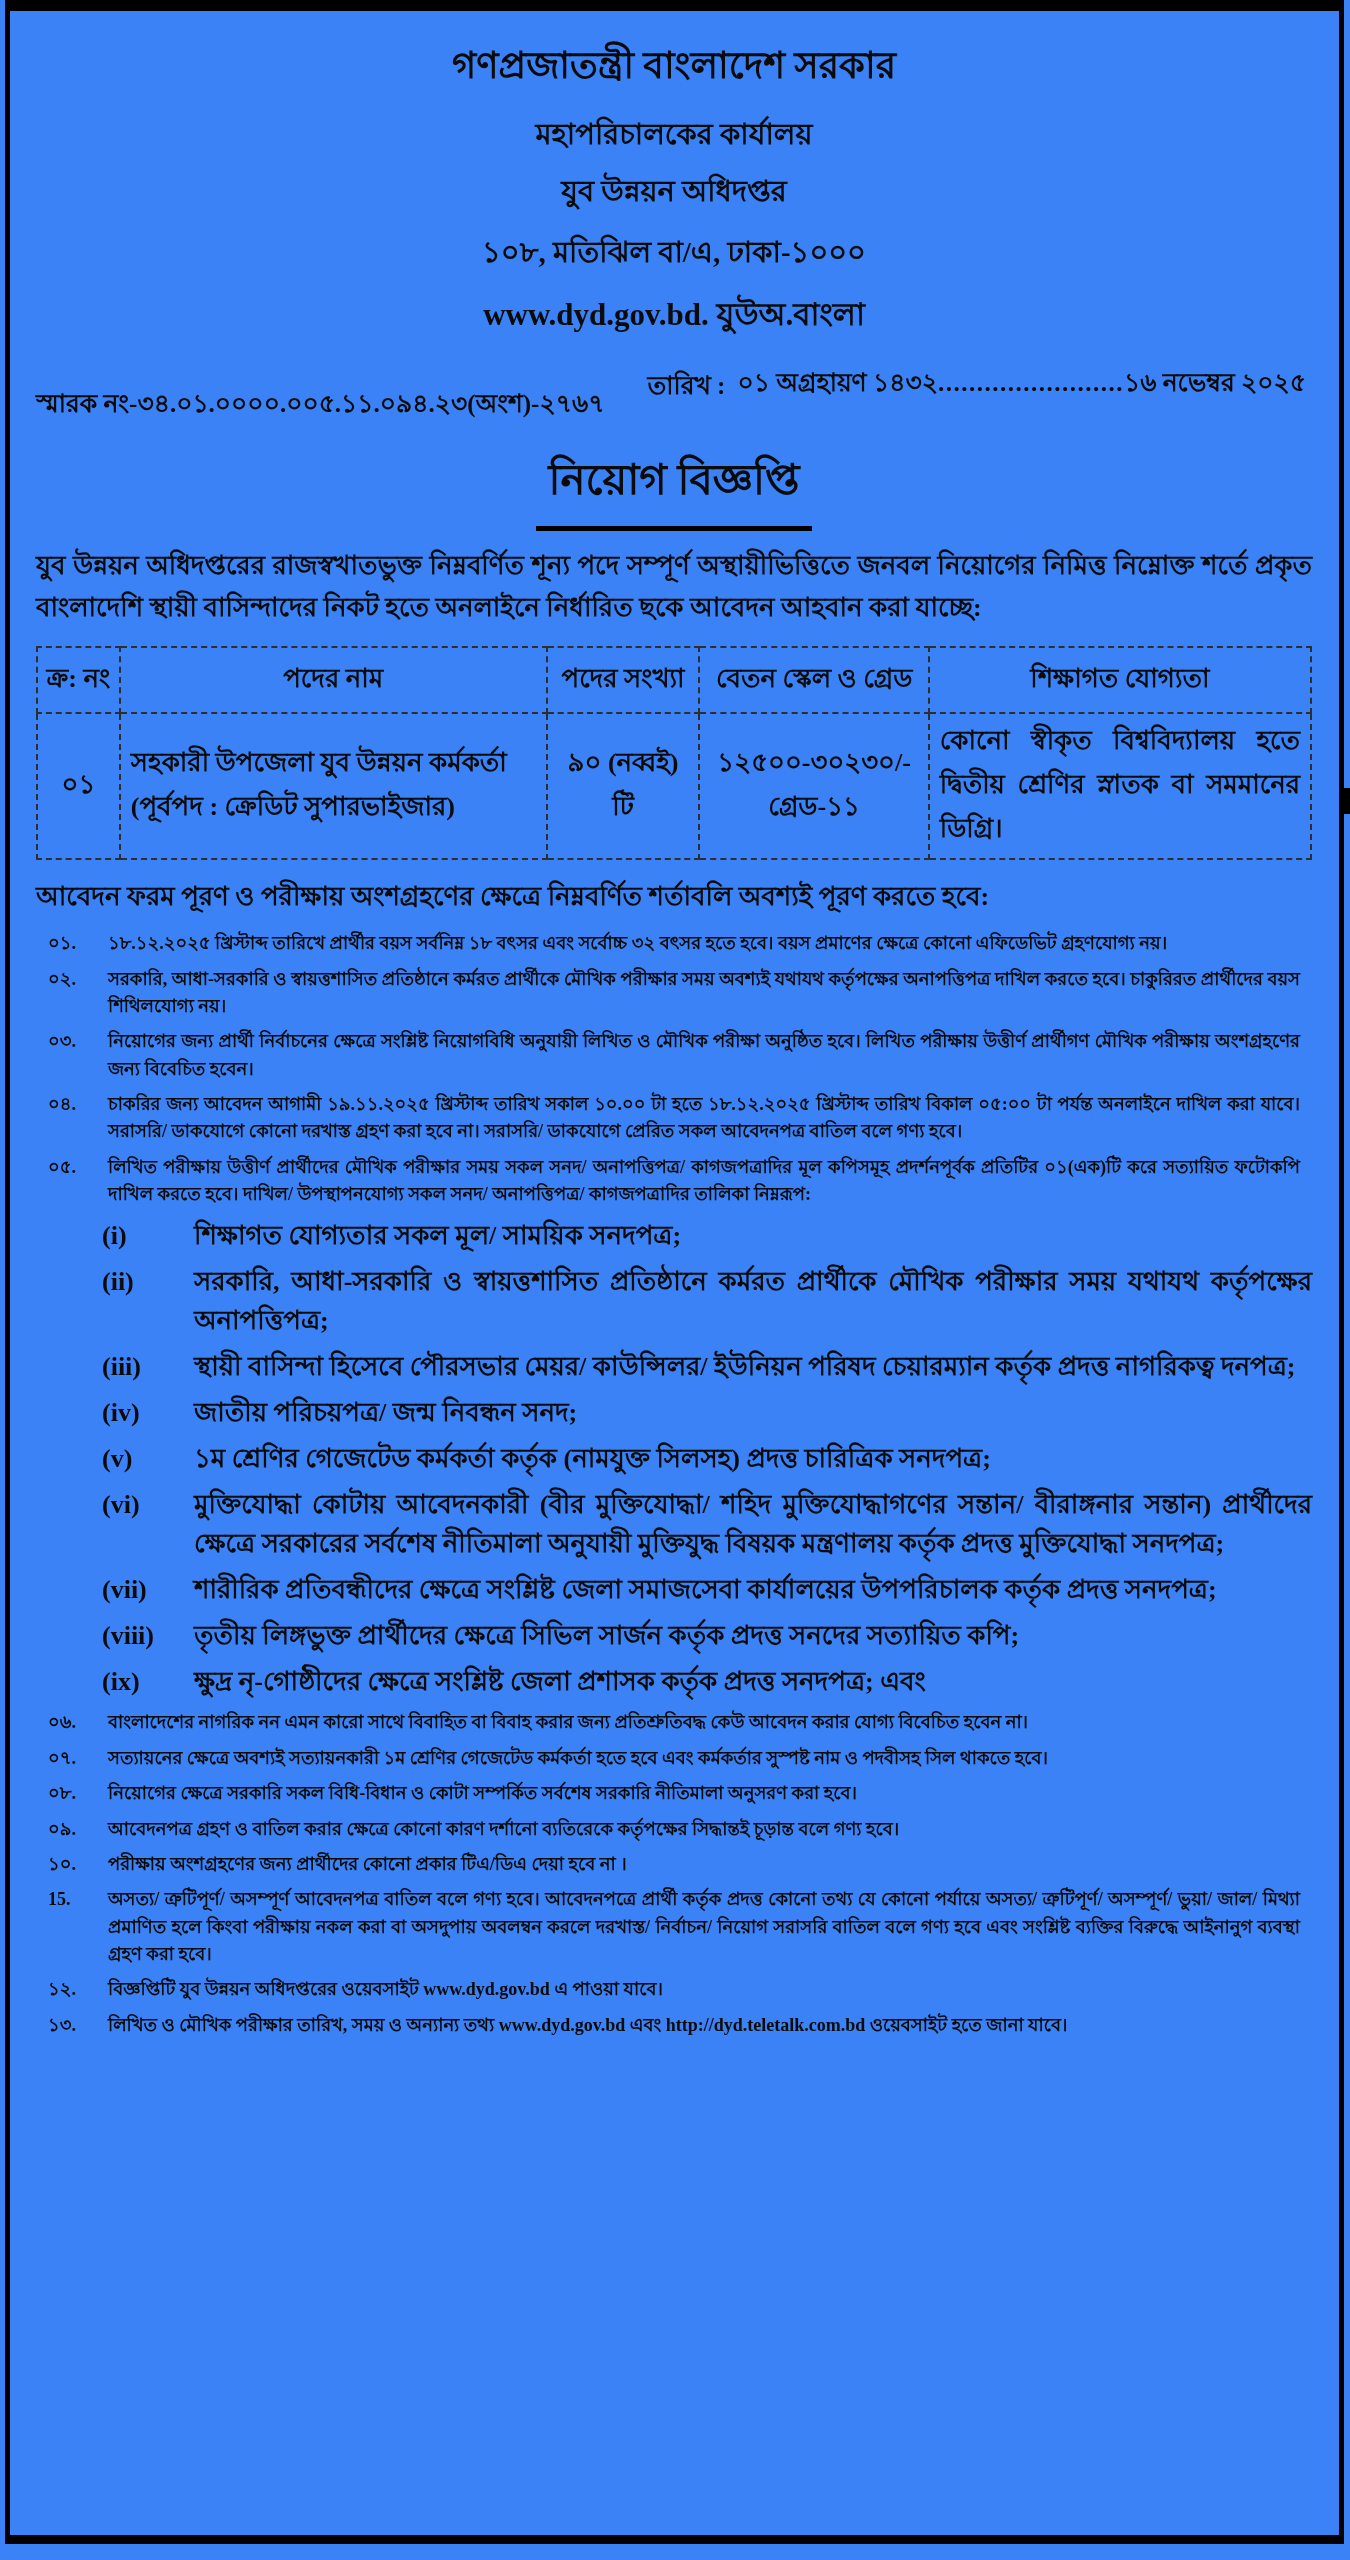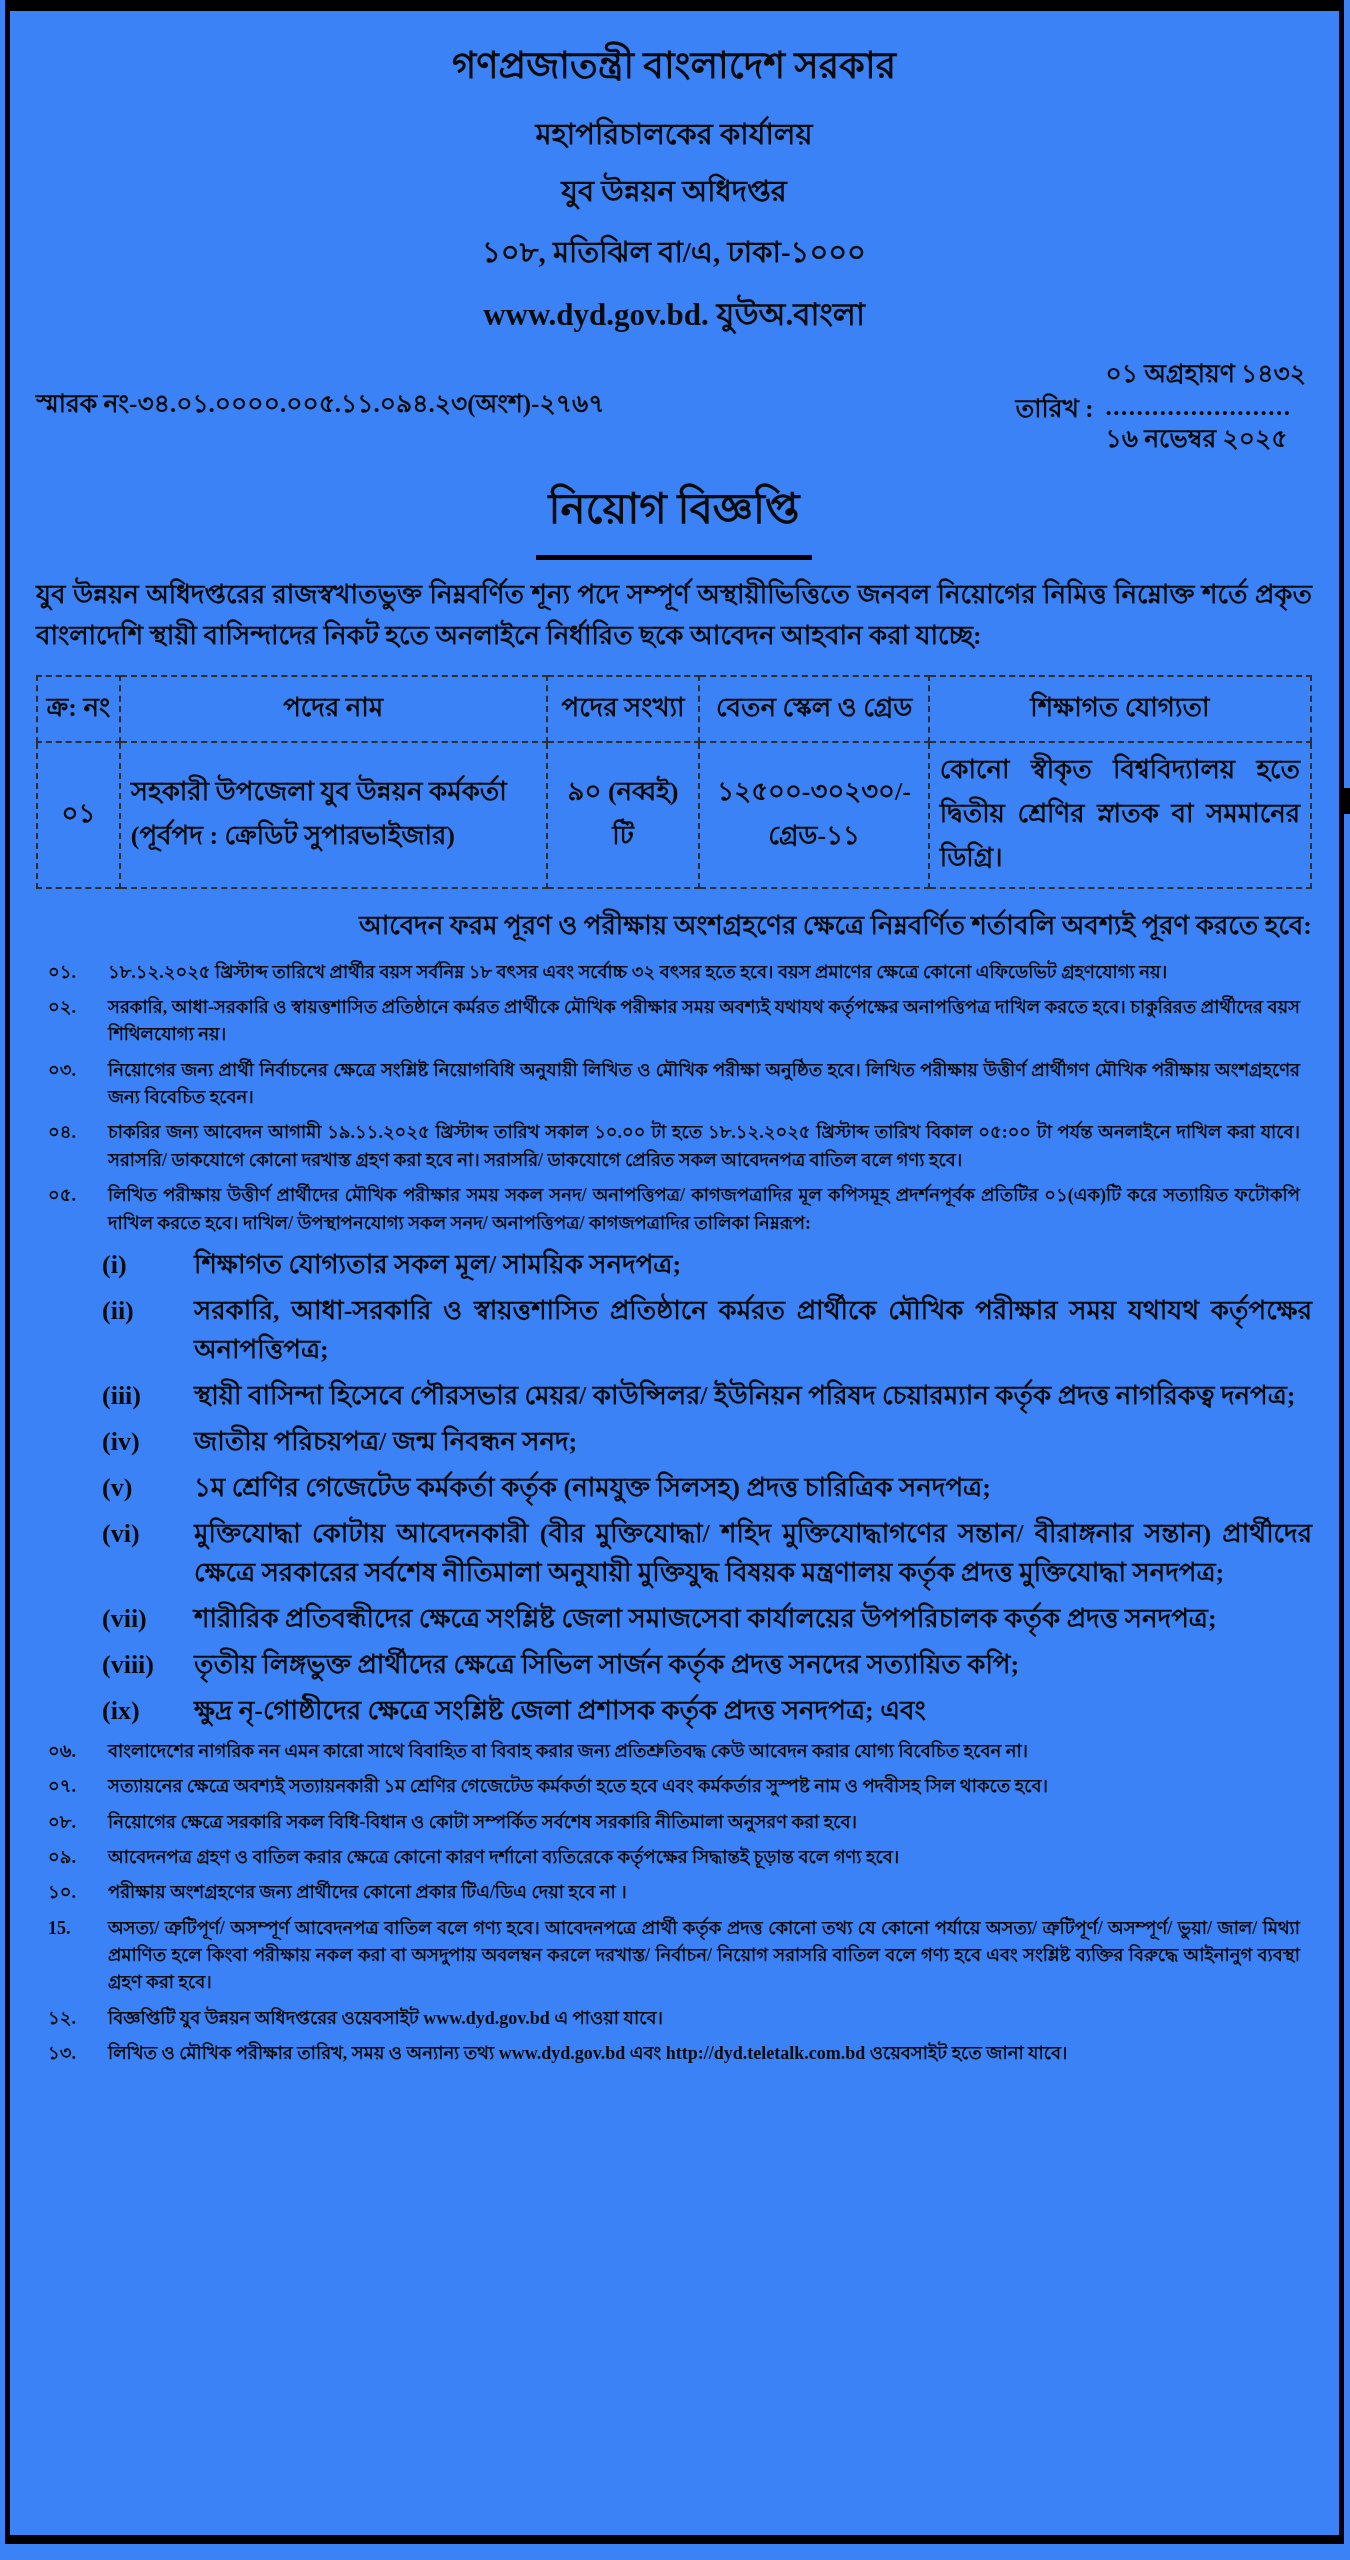--- a/index.html
+++ b/index.html
@@ -11,33 +11,33 @@
   .hdr{text-align:center;}
   .hdr .l1{font-size:37px;font-weight:700;margin:16px 0 12px;}
   .hdr .l2{font-size:29px;font-weight:700;margin:8px 0;}
   .hdr .l5{font-size:29px;font-weight:700;margin:12px 0 6px;}
   .hdr .web{font-size:31px;font-weight:700;margin:12px 0 2px;}
   .memo-row{display:flex;justify-content:space-between;align-items:flex-start;
             margin-top:16px;font-size:25px;font-weight:700;}
   .memo-left{padding-top:26px;}
   .date-wrap{display:flex;gap:12px;align-items:center;padding-right:6px;}
   .date-label{padding-top:8px;}
-  .date-col{display:flex;flex-direction:column;align-items:flex-start;line-height:1.3;}
+  .date-col{display:flex;align-items:center;line-height:1.3;}
   .dots{letter-spacing:1.5px;font-weight:700;}
   .title-wrap{text-align:center;margin:20px 0 14px;}
   .title{display:inline-block;font-size:42px;font-weight:700;
          border-bottom:5px solid #000;padding:0 12px 8px;}
   .para{font-size:26px;line-height:1.6;text-align:justify;font-weight:600;}
   table.rt{width:100%;border-collapse:collapse;margin:18px 0 16px;font-size:26px;font-weight:600;}
   .rt th,.rt td{border:2px dashed #2e2e2e;padding:6px 10px;}
   .rt th{font-weight:700;text-align:center;padding:10px 6px;}
   .rt td{vertical-align:middle;}
   .c-center{text-align:center;}
   .c-just{text-align:justify;}
-  .cond-intro{font-size:26px;font-weight:700;margin:4px 0 10px;text-align:right;}
+  .cond-intro{font-size:26px;font-weight:700;margin:4px 0 10px;}
   .item{display:flex;margin:8px 12px;font-size:18px;line-height:1.52;font-weight:600;}
   .item .n{flex:0 0 60px;}
   .item .t{flex:1;text-align:justify;}
   .docs{margin:2px 0 2px 66px;}
   .doc{display:flex;font-size:26px;line-height:1.5;margin:7px 0;font-weight:600;}
   .doc .n{flex:0 0 92px;}
   .doc .t{flex:1;text-align:justify;}
   .notch{position:absolute;right:0;top:788px;width:11px;height:26px;background:#000;}
 </style>
 </head>

